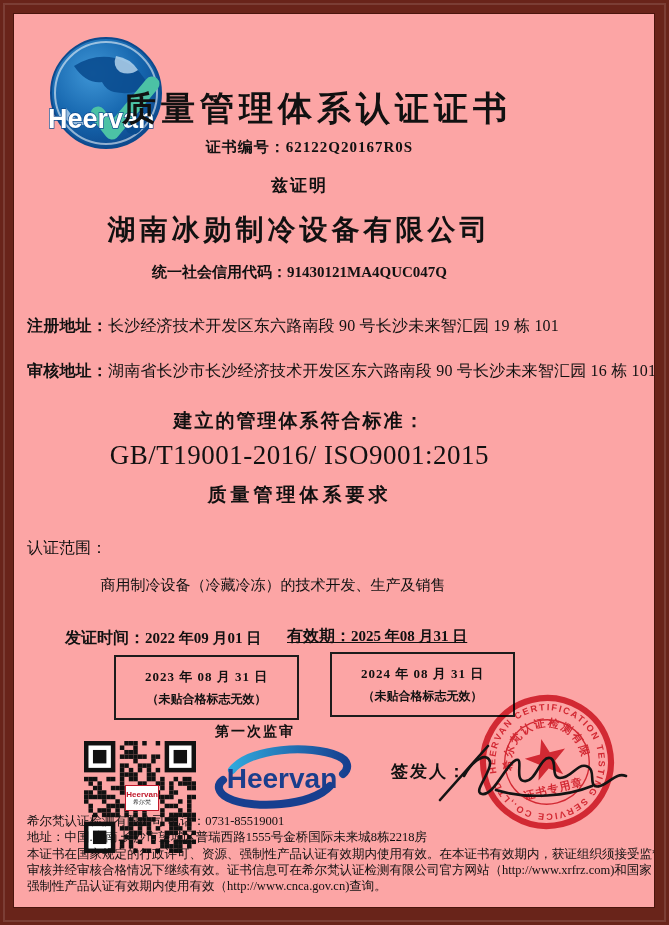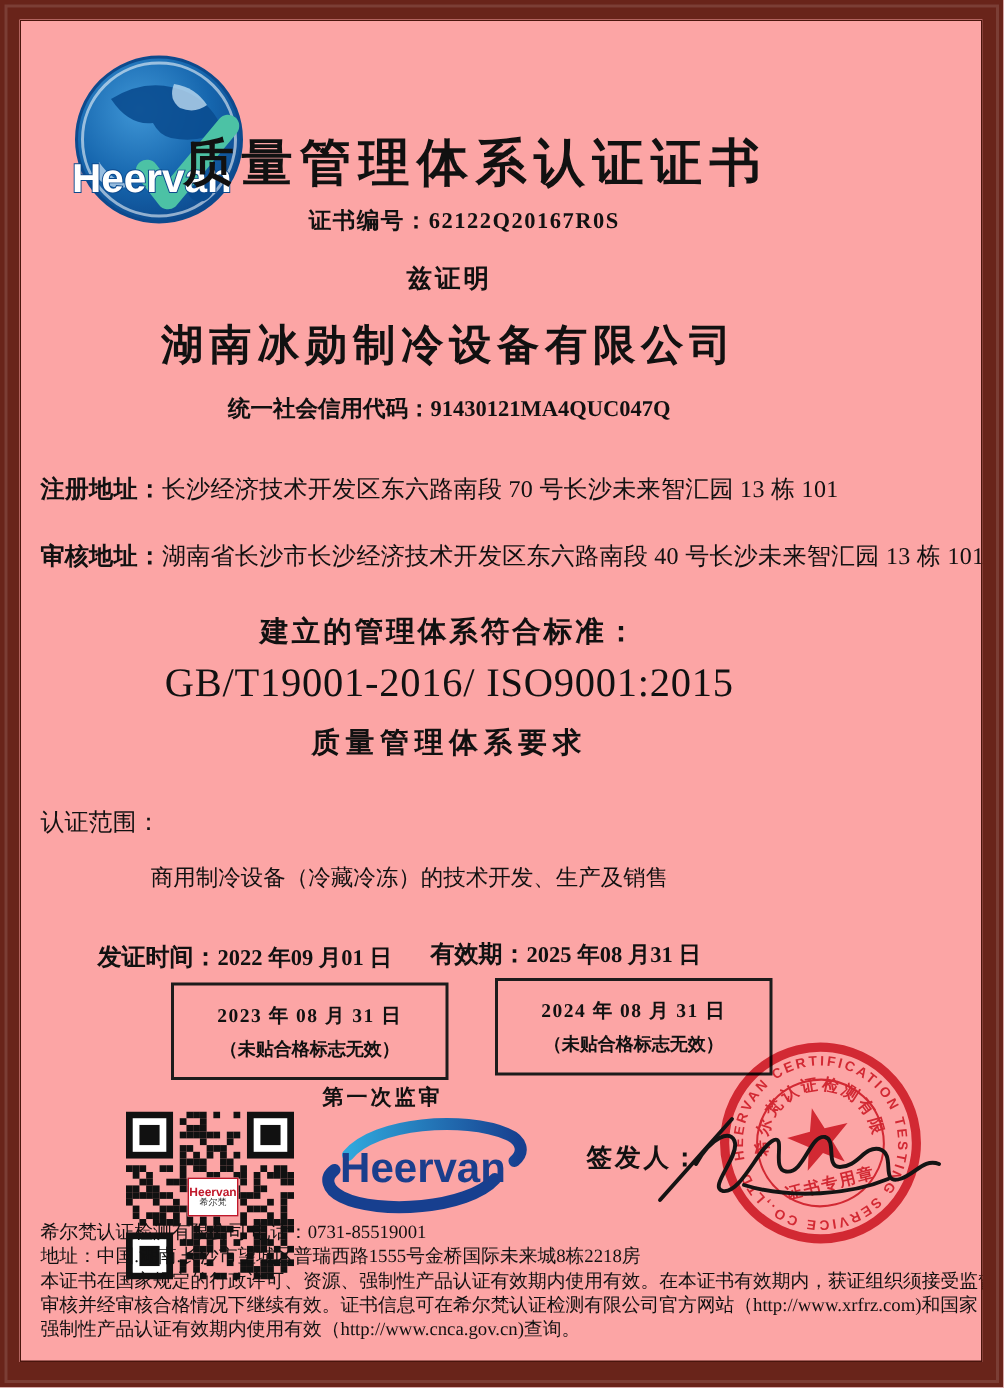--- a/index.html
+++ b/index.html
@@ -81,37 +81,37 @@
     <div class="center-col certno" style="left:-50px;">
       <span>证书编号：</span><span>62122Q20167R0S</span>
     </div>
     <div class="center-col declare">兹证明</div>
     <div class="center-col company">湖南冰勋制冷设备有限公司</div>
     <div class="center-col credit">
       <span>统一社会信用代码：</span><span>91430121MA4QUC047Q</span>
     </div>
 
     <div class="abs addr" style="top:316px;">
-      <span class="b">注册地址：</span><span>长沙经济技术开发区东六路南段 70 号长沙未来智汇园 13 栋 101</span>
+      <span class="b">注册地址：</span><span>长沙经济技术开发区东六路南段 90 号长沙未来智汇园 19 栋 101</span>
     </div>
     <div class="abs addr" style="top:361px;">
-      <span class="b">审核地址：</span><span>湖南省长沙市长沙经济技术开发区东六路南段 40 号长沙未来智汇园 13 栋 101</span>
+      <span class="b">审核地址：</span><span>湖南省长沙市长沙经济技术开发区东六路南段 90 号长沙未来智汇园 16 栋 101</span>
     </div>
 
     <div class="center-col stdhead">建立的管理体系符合标准：</div>
     <div class="center-col stdcode">GB/T19001-2016/ ISO9001:2015</div>
     <div class="center-col stdname">质量管理体系要求</div>
 
     <div class="abs scopelabel">认证范围：</div>
     <div class="abs scopetext">商用制冷设备（冷藏冷冻）的技术开发、生产及销售</div>
 
     <div class="abs dateline" style="left:65px;top:628px;">
       <span>发证时间：</span><span class="dt">2022 年09 月01 日</span>
     </div>
-    <div class="abs dateline" style="left:287px;top:626px;">
+    <div class="abs dateline" style="left:287px;top:626px;text-decoration:underline;">
       <span>有效期：</span><span class="dt">2025 年08 月31 日</span>
     </div>
 
     <div class="audit-box" style="left:114px;top:655px;">
       <div class="d1">2023 年 08 月 31 日</div>
       <div class="d2">（未贴合格标志无效）</div>
     </div>
     <div class="audit-box" style="left:330px;top:652px;">
       <div class="d1">2024 年 08 月 31 日</div>
       <div class="d2">（未贴合格标志无效）</div>

